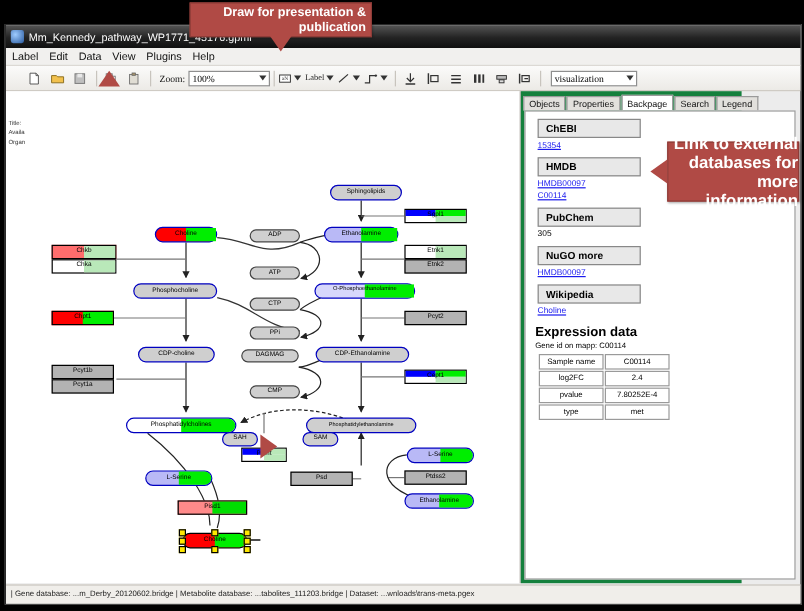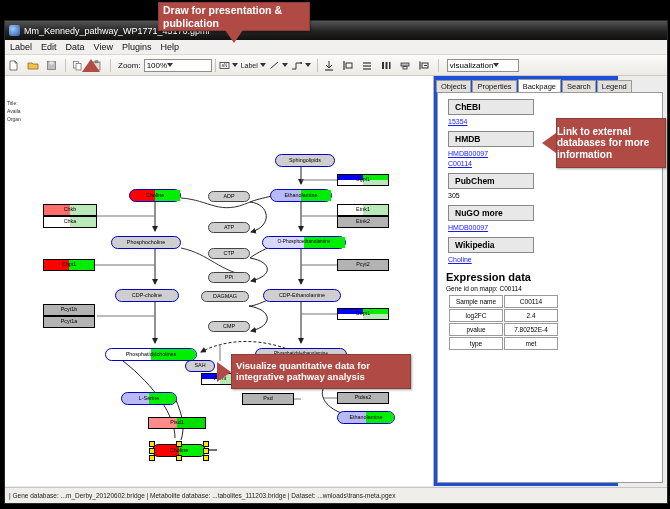--- a/index.html
+++ b/index.html
@@ -13,27 +13,27 @@
        background:linear-gradient(#555,#232323 55%,#101010);color:#fff;
        font-size:9px;display:flex;align-items:center;padding-left:4px;box-sizing:border-box;}
   .titlebar .tbicon{width:11px;height:11px;margin-right:4px;display:inline-block;
        background:radial-gradient(circle at 35% 35%,#9ecbff,#2a5a9e);border-radius:2px;}
   .menubar{position:absolute;left:0;top:19px;width:100%;height:15px;background:#f1f0ee;
        border-bottom:1px solid #dcd9d4;font-size:9px;display:flex;align-items:center;
        padding-left:5px;box-sizing:border-box;}
   .menubar span{margin-right:9px;color:#111;}
   .toolbar{position:absolute;left:0;top:34px;width:100%;height:21px;
        background:linear-gradient(#fbfbfa,#eceae6);border-bottom:1px solid #cfcbc4;
-       display:flex;align-items:center;box-sizing:border-box;padding-left:0;font-size:8px;}
+       display:flex;align-items:center;box-sizing:border-box;padding-left:15px;font-size:8px;font-family:Liberation Serif, serif;}
   .tb-btn{width:15px;height:15px;margin-right:2px;display:flex;align-items:center;
        justify-content:center;border:1px solid transparent;border-radius:2px;}
   .tb-sep{width:1px;height:13px;background:#c8c4bd;margin:0 3px;}
   .zoomlab{font-size:8px;margin:0 3px 0 4px;color:#111;}
   .zoombox{width:68px;height:13px;background:#fff;border:1px solid #8e8e8e;
-       font-size:8px;display:flex;align-items:center;
+       font-size:8px;display:flex;align-items:center;justify-content:space-between;
        padding:0 2px;box-sizing:border-box;}
   .caret{width:0;height:0;border-left:3px solid transparent;border-right:3px solid transparent;
        border-top:4px solid #333;}
   .tb-drop{display:flex;align-items:center;margin-right:3px;}
   .tb-txt{font-size:7px;color:#222;}
 
   
   .canvas{position:absolute;left:0;top:55px;width:428px;height:410px;background:#fff;
        border-right:1px solid #b8b4ae;overflow:hidden;}
   .infoline{position:absolute;left:2px;font-size:5px;color:#333;}
@@ -44,21 +44,21 @@
   .gene{border:1px solid #000;background:#b3b3b3;}
   .gene2{border:1px solid #000;background:#fff;}
   .nlabel{position:relative;z-index:3;}
   .half{position:absolute;top:0;bottom:0;z-index:1;}
 
   svg.wires{position:absolute;left:0;top:0;width:428px;height:410px;pointer-events:none;}
 
   .handle{position:absolute;width:4px;height:4px;background:#ffe800;border:1px solid #000;z-index:9;}
 
   
-  .rpanel{position:absolute;left:429px;top:55px;width:184px;height:410px;background:#1d4ed8;}
+  .rpanel{position:absolute;left:429px;top:55px;width:184px;height:410px;background:#15803d;}
   .tabs{position:absolute;left:2px;top:2px;height:14px;display:flex;align-items:flex-end;font-size:7.5px;}
   .tab{border:1px solid #9a9a9a;background:#e2e0dc;padding:1px 4px;margin-right:1px;
        border-bottom:none;color:#111;}
   .tab.active{background:#fff;padding:2px 4px 1px 4px;font-weight:normal;}
   .rbody{position:absolute;left:3px;top:16px;width:226px;height:391px;background:#fff;
        border:1px solid #9a9a9a;overflow:hidden;box-sizing:border-box;}
   .dbhead{margin:6px 0 0 10px;display:inline-block;border:1px solid #888;background:#e8e8e8;
        font-size:8.5px;font-weight:bold;padding:2px 6px;min-width:72px;color:#000;}
   .dblink{margin:3px 0 0 10px;font-size:7px;color:#1a1aee;text-decoration:underline;}
   .dbplain{margin:3px 0 0 10px;font-size:7px;color:#000;}
@@ -68,21 +68,21 @@
   table.exp td{border:1px solid #9a9a9a;font-size:6.5px;text-align:center;
        padding:2px 4px;color:#000;background:#fff;min-width:44px;}
 
   
   .statusbar{position:absolute;left:0;bottom:0;width:100%;height:16px;background:#f0eeea;
        border-top:1px solid #c9c5be;font-size:6.5px;color:#222;display:flex;align-items:center;
        padding-left:4px;box-sizing:border-box;}
 
   
   .callout{position:absolute;background:#b04a45;border:1px solid #8e3c38;color:#fff;
-       font-weight:bold;text-align:left;display:flex;align-items:center;justify-content:center;
+       font-weight:bold;text-align:right;display:flex;align-items:center;justify-content:center;
        line-height:1.15;z-index:50;box-shadow:1px 1px 2px rgba(0,0,0,.35);}
   .arrow-d{position:absolute;width:0;height:0;border-left:9px solid transparent;
        border-right:9px solid transparent;border-top:13px solid #b04a45;z-index:50;}
   .arrow-u{position:absolute;width:0;height:0;border-left:9px solid transparent;
        border-right:9px solid transparent;border-bottom:13px solid #b04a45;z-index:50;}
   .arrow-l{position:absolute;width:0;height:0;border-top:10px solid transparent;
        border-bottom:10px solid transparent;border-right:14px solid #b04a45;z-index:50;}
   .arrow-r{position:absolute;width:0;height:0;border-top:10px solid transparent;
        border-bottom:10px solid transparent;border-left:14px solid #b04a45;z-index:50;}
   .sharebox{position:absolute;left:18px;top:419px;width:296px;height:40px;background:#fff;
@@ -489,24 +489,21 @@
     </div>
   </div>
 
   <div class="callout" style="left:158px;top:2px;width:152px;height:29px;font-size:10.5px;padding:0 4px;box-sizing:border-box;">
     <span>Draw for presentation &amp; publication</span>
   </div>
   <div class="arrow-d" style="left:225px;top:30px;"></div>
 
   <div class="arrow-u" style="left:82px;top:59px;"></div>
 
-  <div class="callout" style="left:556px;top:118px;width:110px;height:50px;font-size:10px;padding:0 0;box-sizing:border-box;">
+  <div class="callout" style="left:556px;top:118px;width:110px;height:50px;font-size:14px;padding:0 0;box-sizing:border-box;">
     <span>Link  to external databases  for more information</span>
   </div>
   <div class="arrow-l" style="left:542px;top:133px;"></div>
 
-  <div class="callout" style="left:231px;top:354px;width:180px;height:35px;font-size:9.5px;padding:0 4px;box-sizing:border-box;">
-    <span>Visualize quantitative data  for integrative pathway analysis</span>
-  </div>
   <div class="arrow-r" style="left:217px;top:362px;transform:rotate(180deg);border-left:0;border-right:14px solid #b04a45;"></div>
 
 
 </div>
 
 </body></html>

